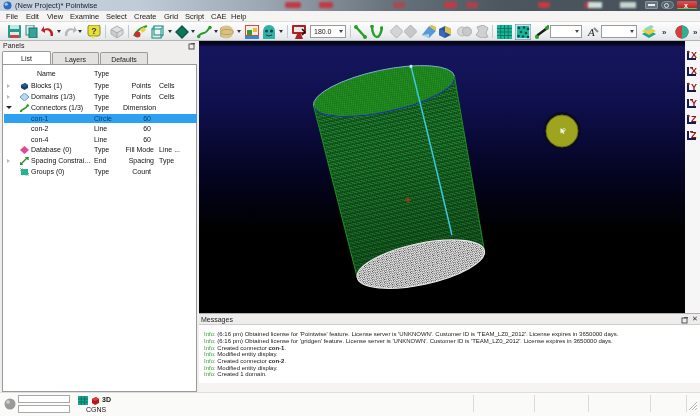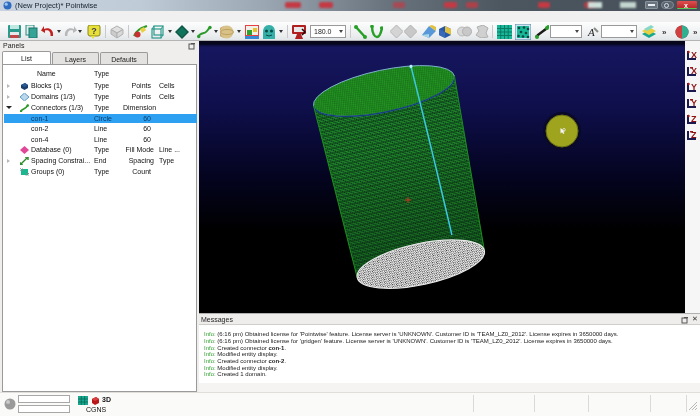--- a/index.html
+++ b/index.html
@@ -84,20 +84,32 @@
     <div style="position:absolute;left:588px;top:2px;width:14px;height:6px;background:#cfe0da;filter:blur(1px)"></div>
     <div style="position:absolute;left:620px;top:2px;width:16px;height:6px;background:#c4d6d0;filter:blur(1px)"></div>
     <div class="winbtn" style="left:645px;width:13px;background:#6a747e;border:1px solid #8a949e"></div>
     <div style="position:absolute;left:648px;top:4px;width:7px;height:1.5px;background:#e8eef2"></div>
     <div class="winbtn" style="left:661px;width:13px;background:#5a646e;border:1px solid #828c96;border-radius:4px"></div>
     <div style="position:absolute;left:664px;top:3px;width:5px;height:5px;border:1.5px solid #d8e0e6;border-radius:50%"></div>
     <div class="winbtn" style="left:677px;width:20px;background:linear-gradient(#e05050,#b82828);border-bottom:1.5px solid #58c858"></div>
     <div style="position:absolute;left:684px;top:1.5px;font-size:7px;font-weight:bold;color:#fff">x</div>
   </div>
 
+  <div id="menubar" class="abs">
+    <span style="left:6px">File</span>
+      <span style="left:26px">Edit</span>
+      <span style="left:47px">View</span>
+    <span style="left:70px">Examine</span>
+      <span style="left:106px">Select</span>
+      <span style="left:134px">Create</span>
+    <span style="left:164px">Grid</span>
+      <span style="left:185px">Script</span>
+      <span style="left:211px">CAE</span>
+    <span style="left:231px">Help</span>
+  </div>
 
   <div id="toolbar" class="abs">
     <svg class="ticon" style="left:8px" width="13" height="13">
         <rect x="0" y="0" width="13" height="13" rx="1" fill="#2a9a8c"></rect>
         <rect x="2" y="0" width="9" height="4" fill="#bfe8e2"></rect>
         <rect x="2" y="7" width="9" height="6" fill="#e8e8e8"></rect>
         <rect x="2" y="10" width="9" height="3" fill="#c04848"></rect>
       </svg>
     <svg class="ticon" style="left:25px" width="13" height="13">
         <rect x="1" y="0" width="8" height="10" fill="#dfeeea" stroke="#2a8a80"></rect>

